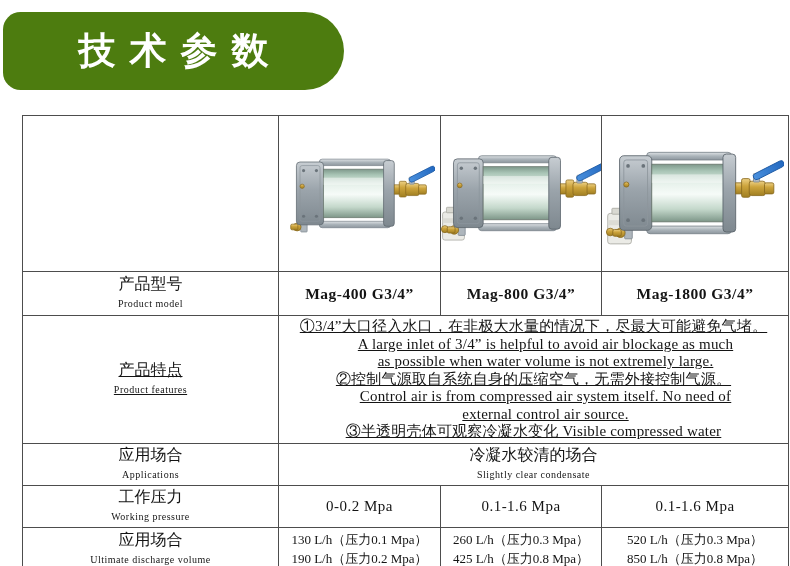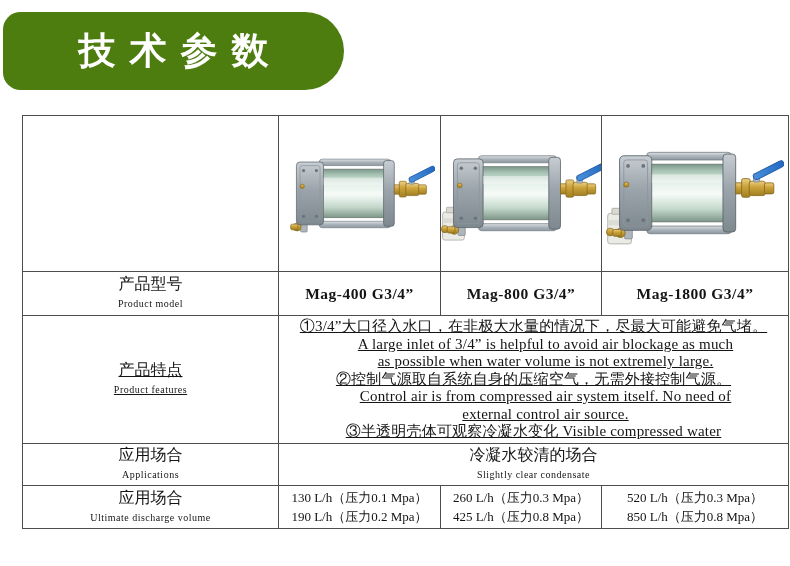--- a/index.html
+++ b/index.html
@@ -176,20 +176,29 @@
       <td>
         <div class="zh">应用场合</div>
         <div class="en">Applications</div>
       </td>
       <td colspan="3">
         <div class="zh">冷凝水较清的场合</div>
         <div class="en">Slightly clear condensate</div>
       </td>
     </tr>
 
+    <tr class="r-press">
+      <td>
+        <div class="zh">工作压力</div>
+        <div class="en">Working pressure</div>
+      </td>
+      <td class="press-val">0-0.2 Mpa</td>
+      <td class="press-val">0.1-1.6 Mpa</td>
+      <td class="press-val">0.1-1.6 Mpa</td>
+    </tr>
 
     <tr class="r-disc">
       <td>
         <div class="zh">应用场合</div>
         <div class="en">Ultimate discharge volume</div>
       </td>
       <td>
         <div class="disc-line">130 L/h（压力0.1 Mpa）</div>
         <div class="disc-line">190 L/h（压力0.2 Mpa）</div>
       </td>

